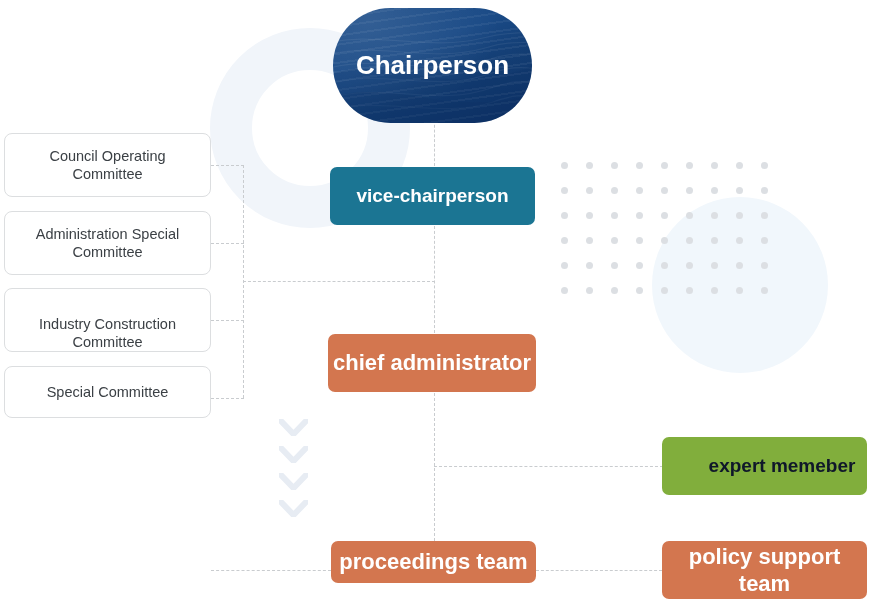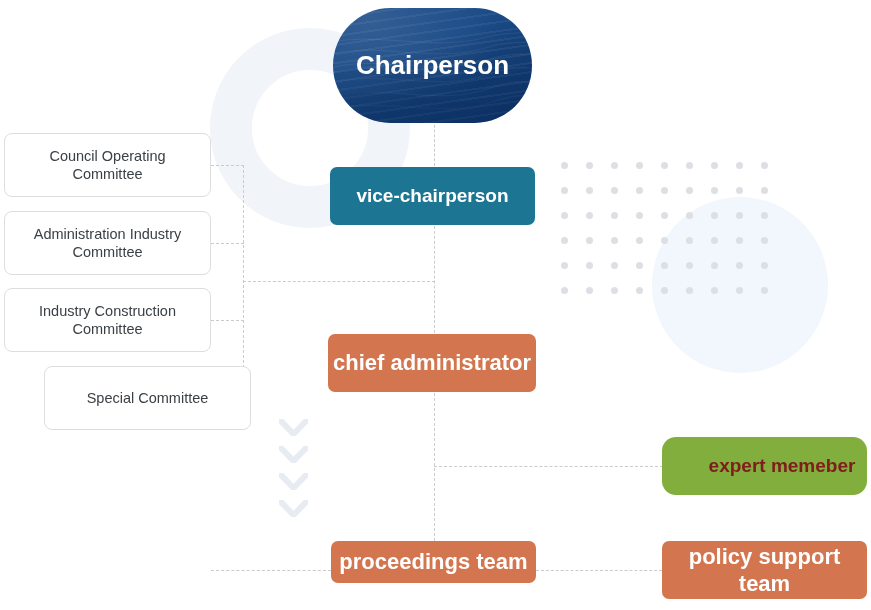--- a/index.html
+++ b/index.html
@@ -125,22 +125,22 @@
   }
   .node-orange {
     background: #d3764f;
     color: #ffffff;
     border-radius: 7px;
     font-size: 22px;
     font-weight: bold;
   }
   .node-green {
     background: #81ae3c;
-    color: #7f1d1d;
-    border-radius: 14px;
+    color: #0f172a;
+    border-radius: 7px;
     font-size: 19px;
     font-weight: bold;
     padding-left: 35px;
   }
   .node-plain {
     background: #ffffff;
     color: #3b4045;
     border: 1px solid #dcdee0;
     border-radius: 8px;
     font-size: 14.5px;
@@ -295,29 +295,29 @@
 
   <div class="node node-plain" style="left:4px; top:133px; width:207px; height:64px;">
     <span>
       <span>Council Operating</span><br>
       <span>Committee</span>
     </span>
   </div>
 
   <div class="node node-plain" style="left:4px; top:211px; width:207px; height:64px;">
     <span>
-      <span>Administration Industry</span><br>
+      <span>Administration Special</span><br>
       <span>Committee</span>
     </span>
   </div>
 
-  <div class="node node-plain" style="left:4px; top:288px; width:207px; height:64px;">
+  <div class="node node-plain" style="left:4px; top:288px; width:207px; height:64px;align-items:flex-end;">
     <span>
       <span>Industry Construction</span><br>
       <span>Committee</span>
     </span>
   </div>
 
-  <div class="node node-plain" style="left:4px; top:366px; width:207px; height:64px;margin-left:40px;">
+  <div class="node node-plain" style="left:4px; top:366px; width:207px; height:52px;">
     <span>Special Committee</span>
   </div>
 
 </div>
 
 </body></html>

